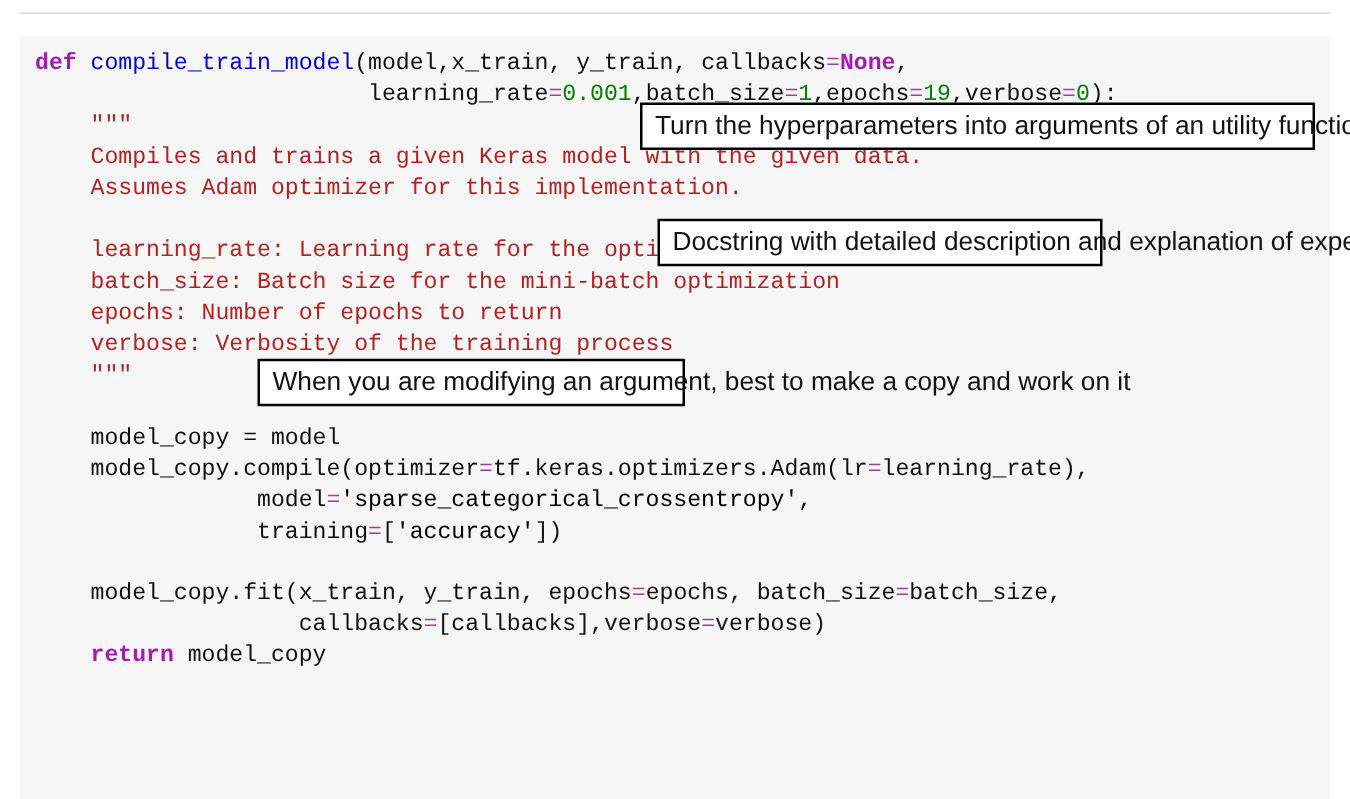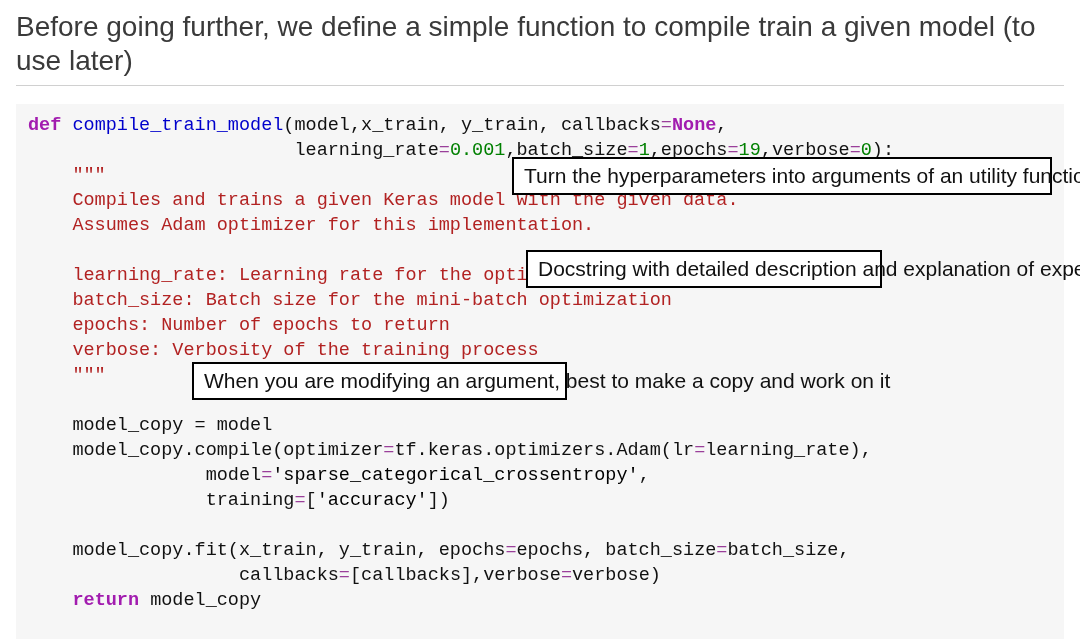--- a/index.html
+++ b/index.html
@@ -56,28 +56,27 @@
     padding: 4px 10px;
     font-family: "Segoe UI", Arial, sans-serif;
     font-size: 21px;
     line-height: 1.25;
     text-align: center;
     color: #111;
     box-sizing: border-box;
   }
   .anno.a1 { top: 53px;  left: 496px; width: 540px; }
   .anno.a2 { top: 146px; left: 510px; width: 356px; }
-  .anno.a3 { top: 258px; left: 176px; width: 375px; }
+  .anno.a3 { top: 258px; left: 190px; width: 342px; }
 </style>
 </head>
 <body>
 
 <div class="page">
 
-  <h2 class="heading">Before going further, we define a simple function to compile train a given model (to use later)</h2>
   <hr class="divider">
 
   <div class="code-block"><span class="kw">def</span> <span class="fname">compile_train_model</span><span>(model,x_train, y_train, callbacks</span><span class="op">=</span><span class="kw">None</span><span>,</span>
 <span>                        </span><span>learning_rate</span><span class="op">=</span><span class="num">0.001</span><span>,batch_size</span><span class="op">=</span><span class="num">1</span><span>,epochs</span><span class="op">=</span><span class="num">19</span><span>,verbose</span><span class="op">=</span><span class="num">0</span><span>):</span>
 <span class="doc">    """</span>
 <span class="doc">    Compiles and trains a given Keras model with the given data.</span>
 <span class="doc">    Assumes Adam optimizer for this implementation.</span>
 <span class="doc">    </span>
 <span class="doc">    learning_rate: Learning rate for the optimizer Adam</span>
 <span class="doc">    batch_size: Batch size for the mini-batch optimization</span>

